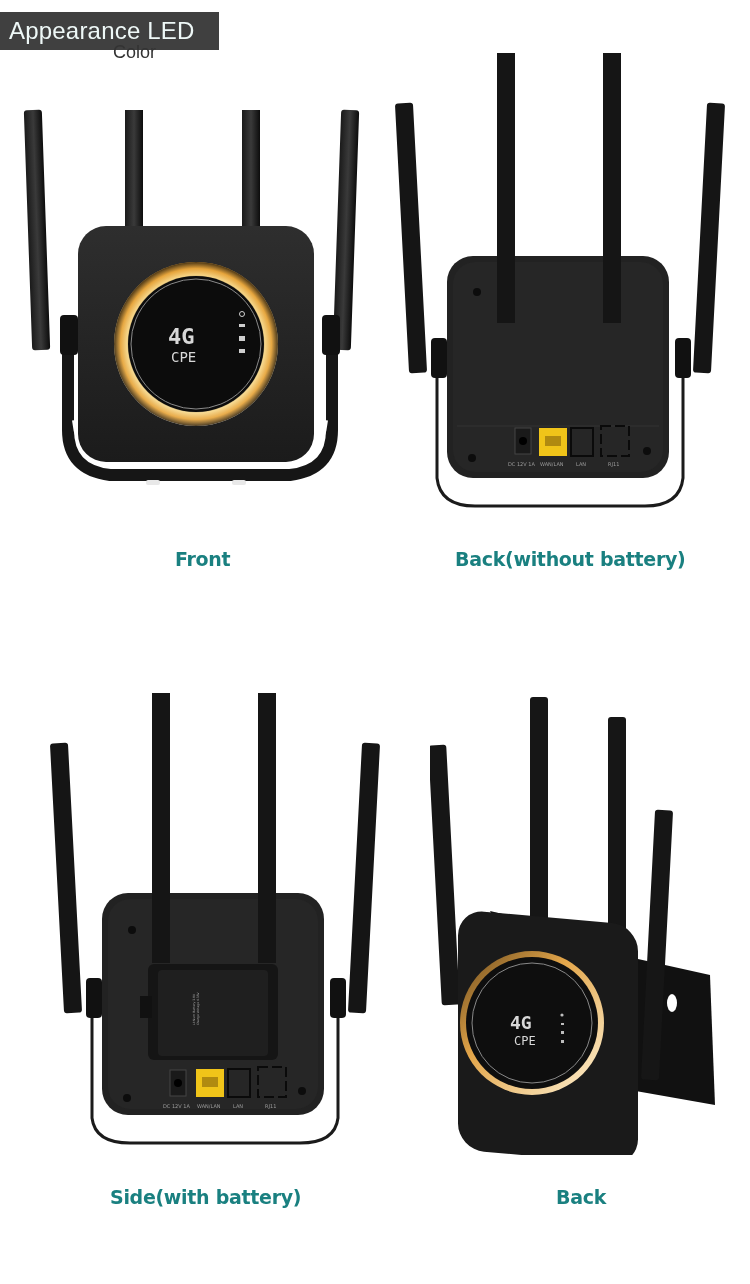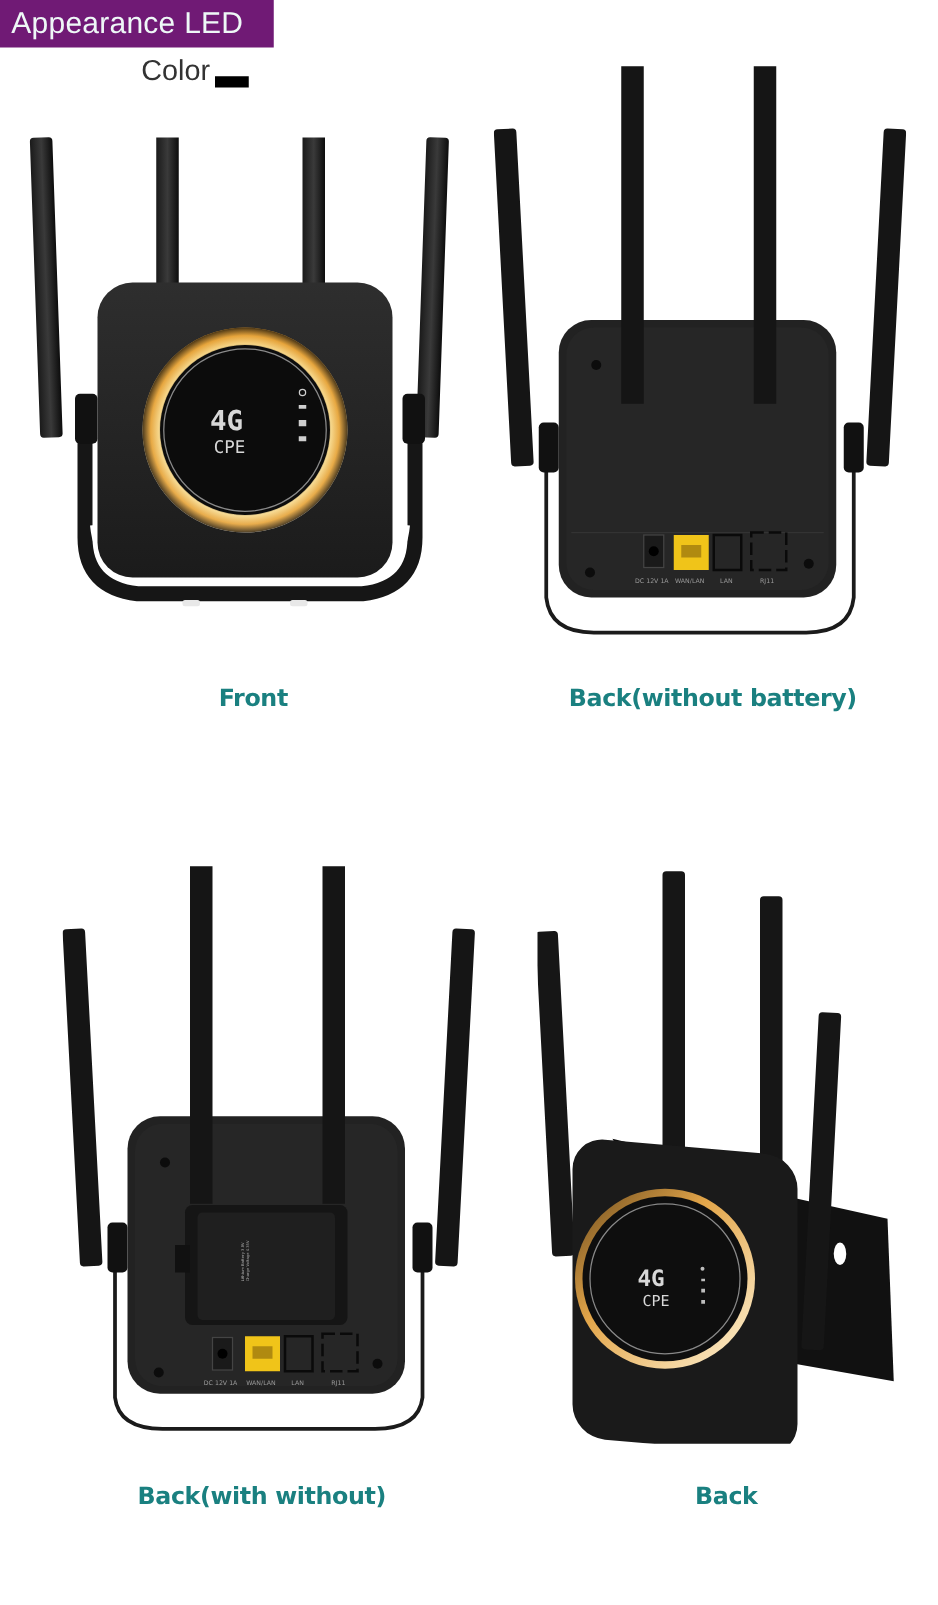--- a/index.html
+++ b/index.html
@@ -1,27 +1,27 @@
 <!DOCTYPE html>
 <html><head>
   <meta charset="utf-8">
   <style>
     * { box-sizing: border-box; margin: 0; padding: 0; }
     html, body { width: 750px; height: 1284px; background: #ffffff; overflow: hidden; }
     body { position: relative; font-family: "Liberation Sans", "DejaVu Sans", sans-serif; }
 
     .header-bar {
-      position: absolute; left: 0; top: 0; width: 219px; height: 38px;
-      background: #701a75; color: #eef8f7;
+      position: absolute; left: 0; top: 12px; width: 219px; height: 38px;
+      background: #404040; color: #eef8f7;
       font-size: 24px; line-height: 38px; padding-left: 9px; letter-spacing: 0.2px;
     }
     .color-row {
       position: absolute; left: 113px; top: 42px; height: 28px;
       display: flex; align-items: flex-end; gap: 4px;
-      font-size: 23px; color: #333333;
+      font-size: 18px; color: #333333; flex-direction: column;
     }
     .color-swatch { width: 27px; height: 9px; background: #000; margin-top: 4px; }
 
     .caption {
       position: absolute; font-family: "DejaVu Sans", sans-serif; font-weight: bold;
       font-size: 19px; color: #1a8080; white-space: nowrap; letter-spacing: -0.3px;
     }
 
     .view { position: absolute; text-decoration: underline; }
     .view svg { display: block; }
@@ -162,21 +162,21 @@
     <rect x="178" y="381" width="22" height="28" fill="none" stroke="#0a0a0a" stroke-width="2"></rect>
     <rect x="208" y="379" width="28" height="30" fill="none" stroke="#0a0a0a" stroke-width="2" stroke-dasharray="10 4"></rect>
     <g font-family="DejaVu Sans, sans-serif" font-size="5" fill="#9a9a9a">
       <text x="113" y="420">DC 12V 1A</text>
       <text x="147" y="420">WAN/LAN</text>
       <text x="183" y="420">LAN</text>
       <text x="215" y="420">RJ11</text>
     </g>
   </svg>
 </div>
-<div class="caption" style="left:110px; top:1186px;">Back(with without)</div>
+<div class="caption" style="left:110px; top:1186px;">Side(with battery)</div>
 
 <div class="view" style="left:430px; top:685px;">
   <svg width="300" height="470" viewBox="0 0 300 470">
     <defs>
       <linearGradient id="gold" x1="0" y1="0" x2="1" y2="1">
         <stop offset="0" stop-color="#6b4a1c"></stop>
           <stop offset="0.4" stop-color="#e3a64a"></stop>
           <stop offset="1" stop-color="#fff3d6"></stop>
       </linearGradient>
     </defs>

